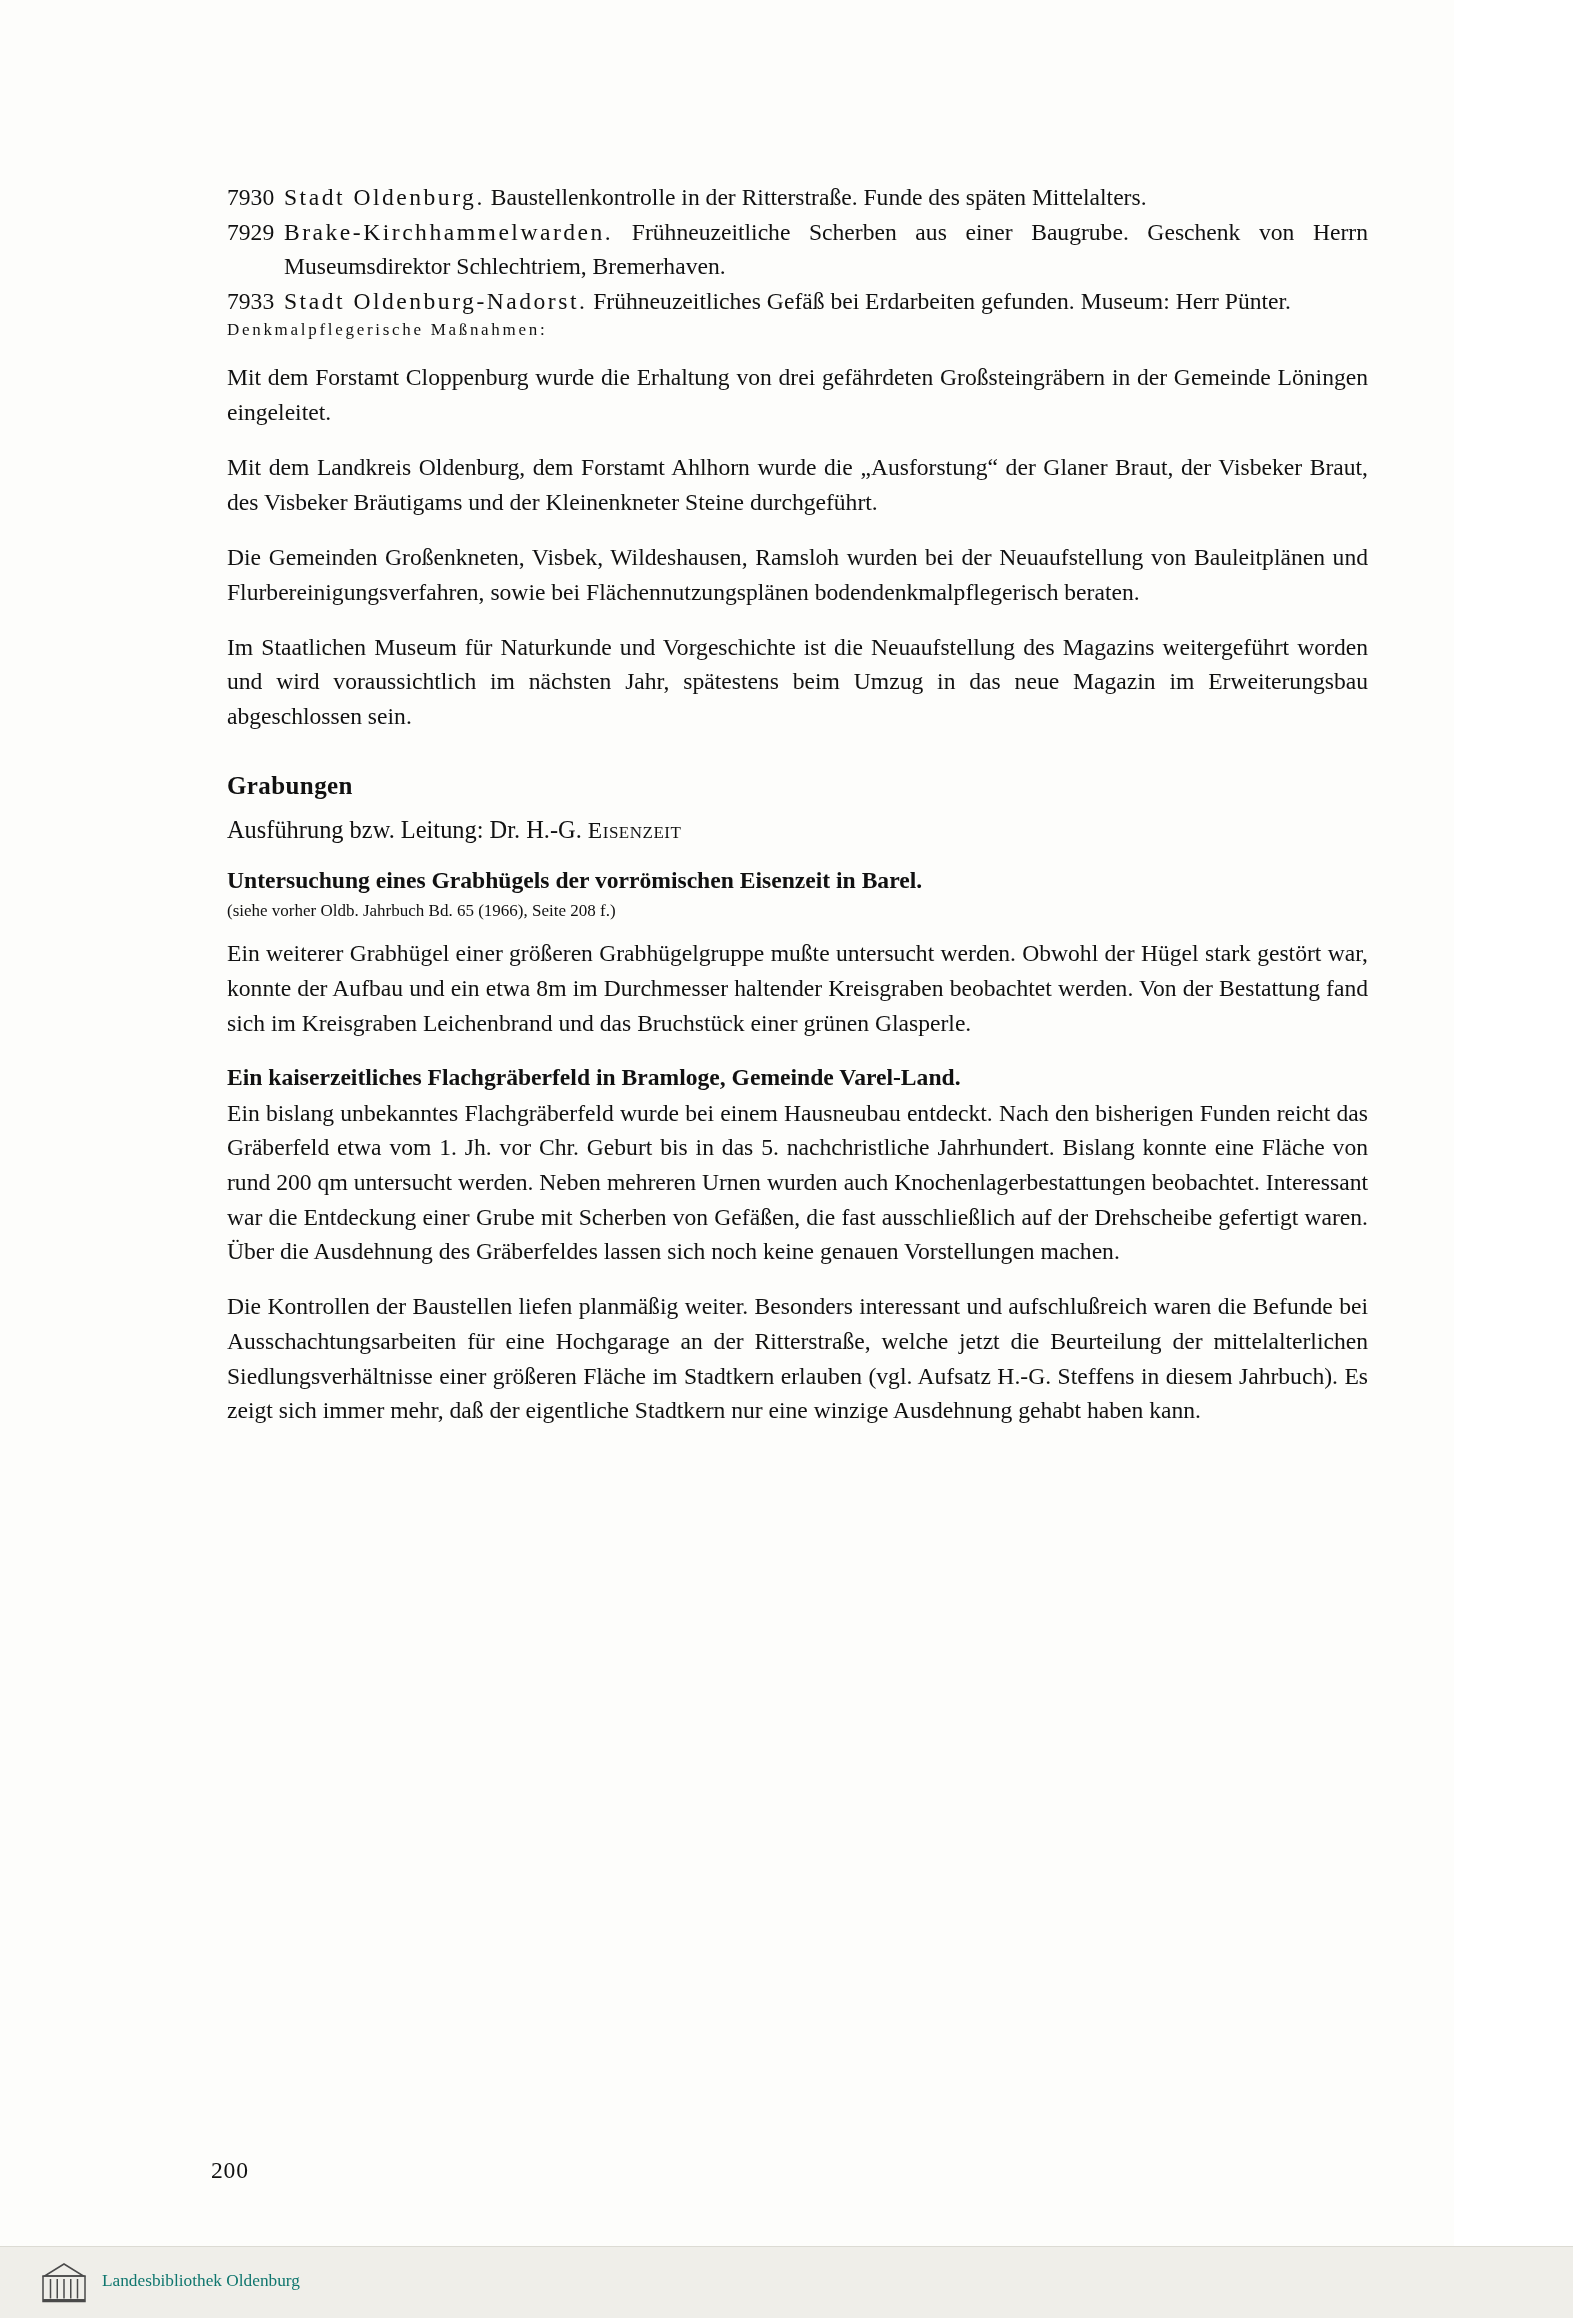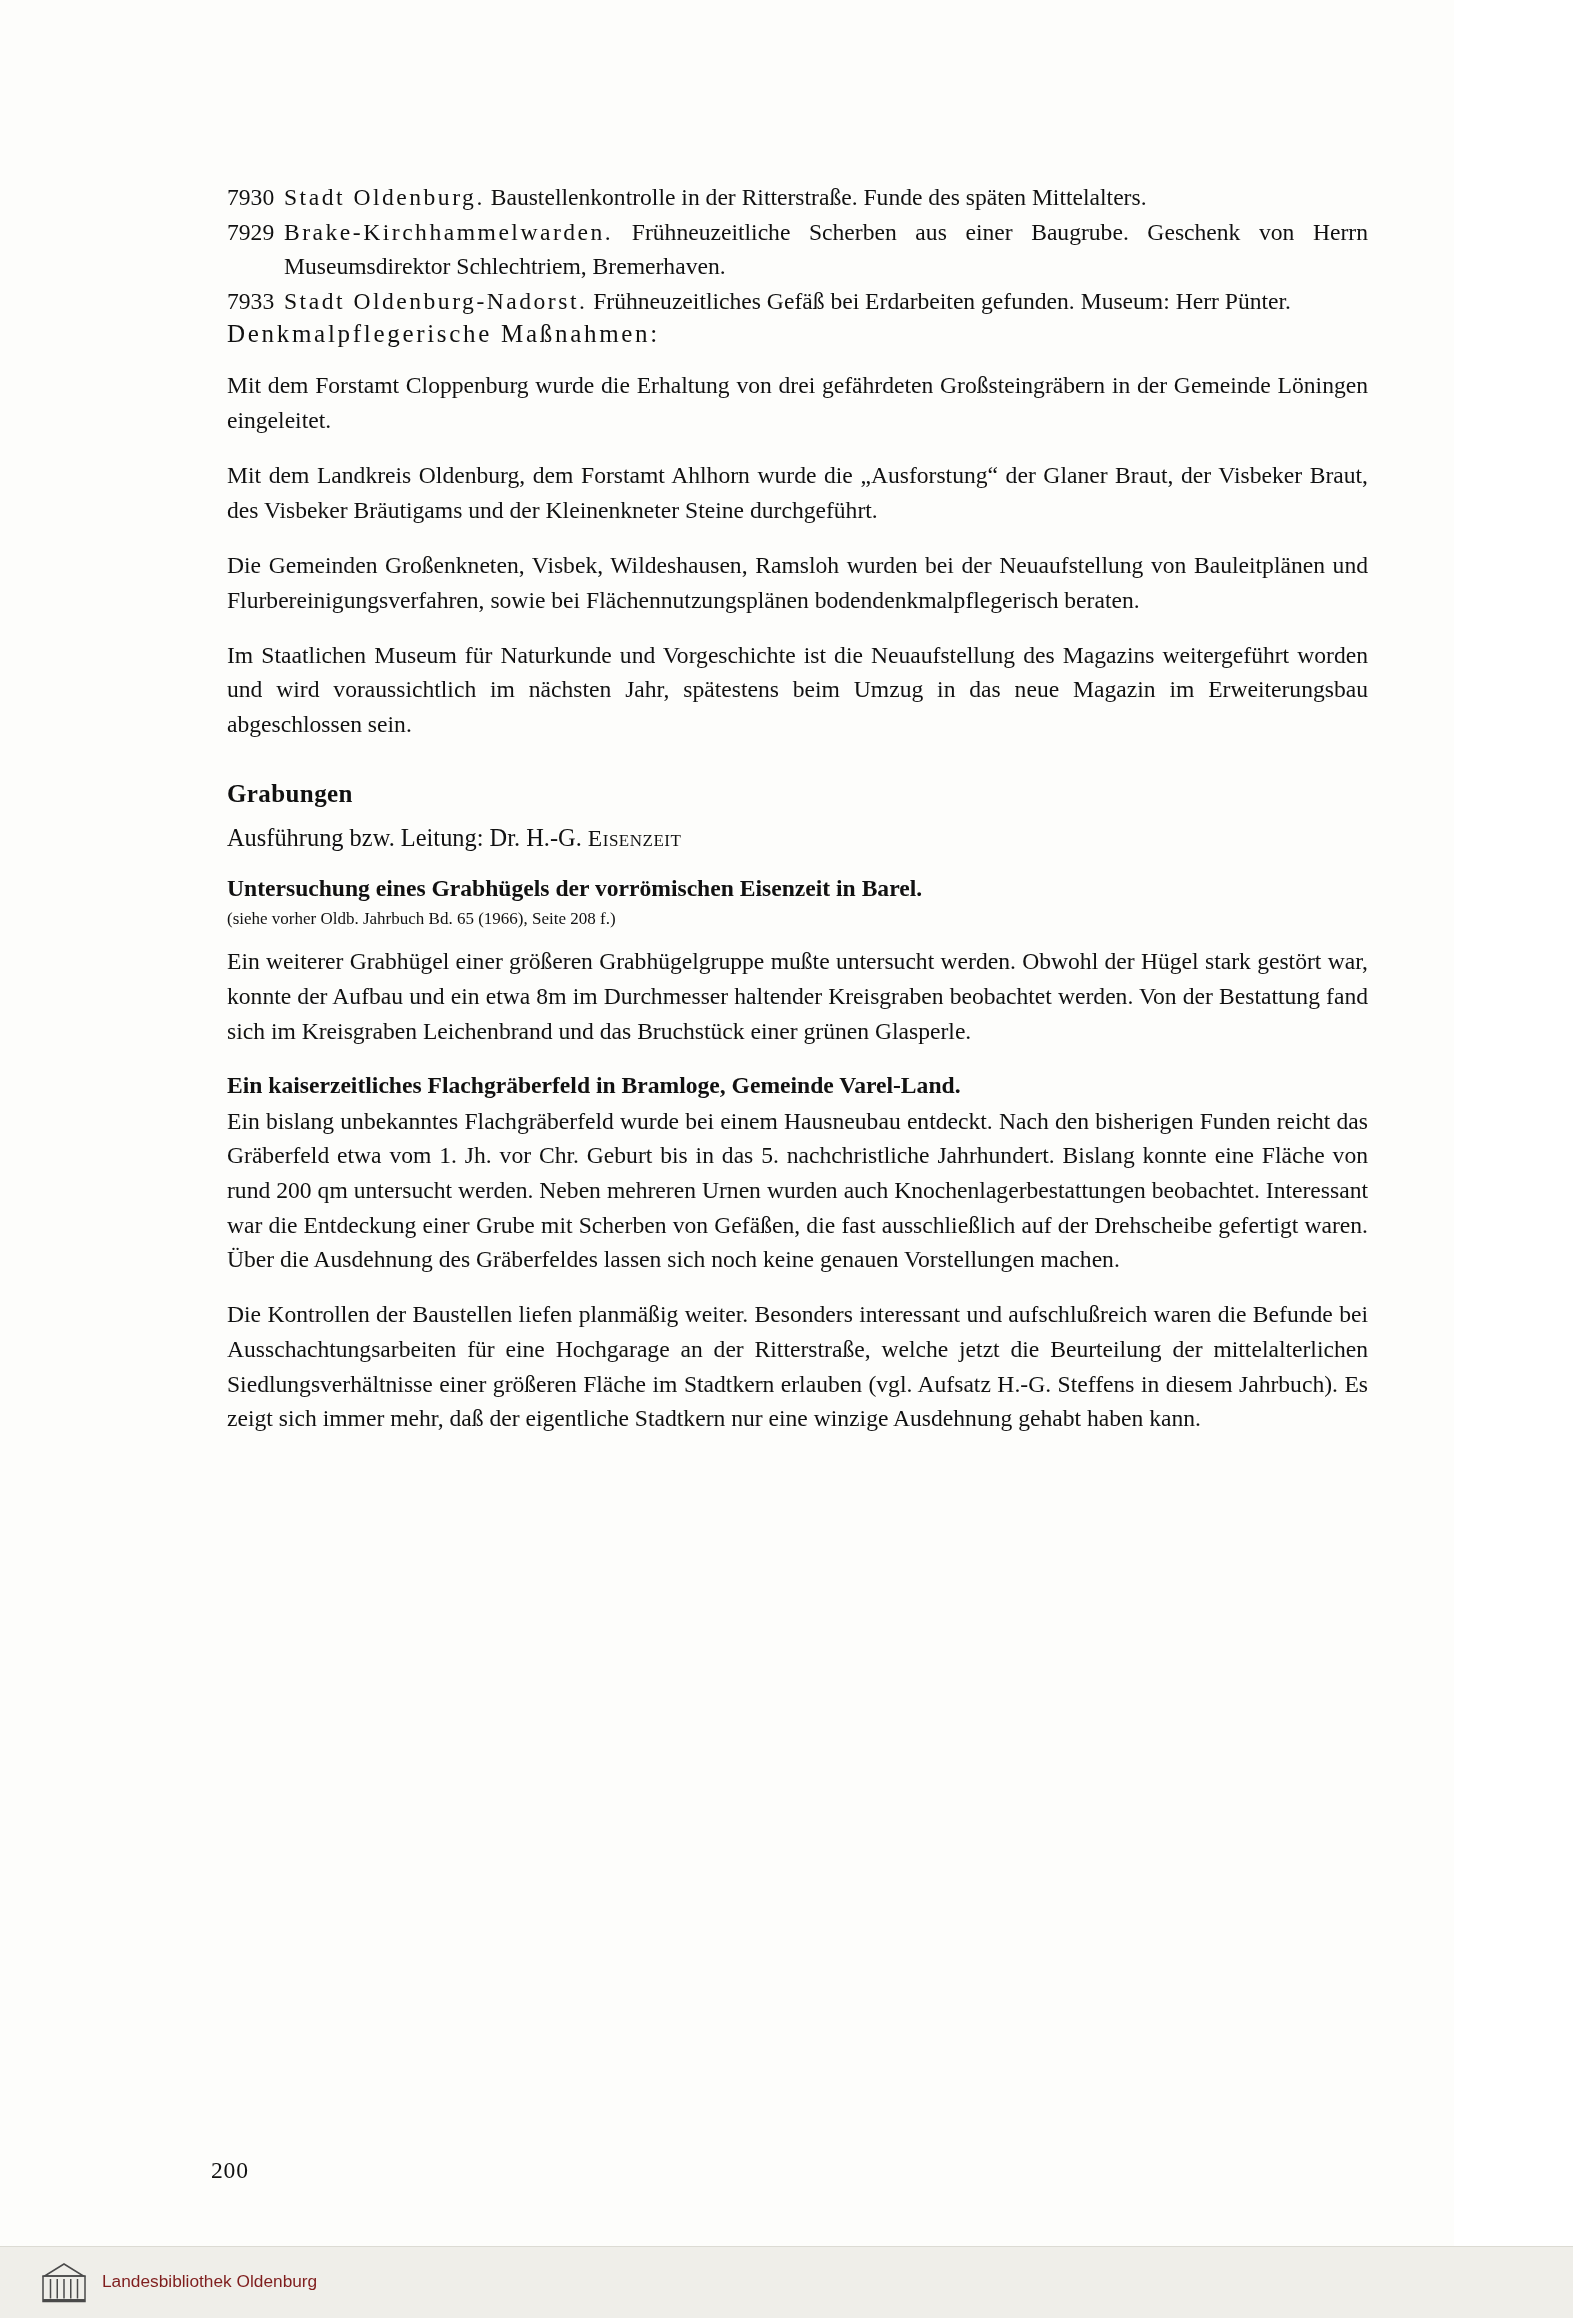--- a/index.html
+++ b/index.html
@@ -49,21 +49,21 @@
     display: inline-block;
     width: 57px;
     margin-left: -57px;
   }
   .spaced {
     letter-spacing: 2.5px;
   }
 
   
   .section-heading {
-    font-size: 25px;
+    font-size: 17px;
     letter-spacing: 2.7px;
     margin-bottom: 20.5px;
   }
 
   
   p.body {
     font-size: 23.6px;
     line-height: 1.47;
     text-align: justify;
     margin: 0 0 20.5px 0;
@@ -122,23 +122,23 @@
     position: absolute;
     left: 41px;
     top: 14px;
     width: 46px;
     height: 42px;
   }
   .footer-text {
     position: absolute;
     left: 102px;
     top: 23.6px;
-    font-family: Liberation Sans, sans-serif;
+    font-family: Liberation Serif, serif;
     font-size: 17.3px;
-    color: #7f1d1d;
+    color: #0f766e;
   }
 </style>
 </head>
 <body>
 
 <div class="page">
 
   <div class="content">
 
     <ul class="entry-list">

